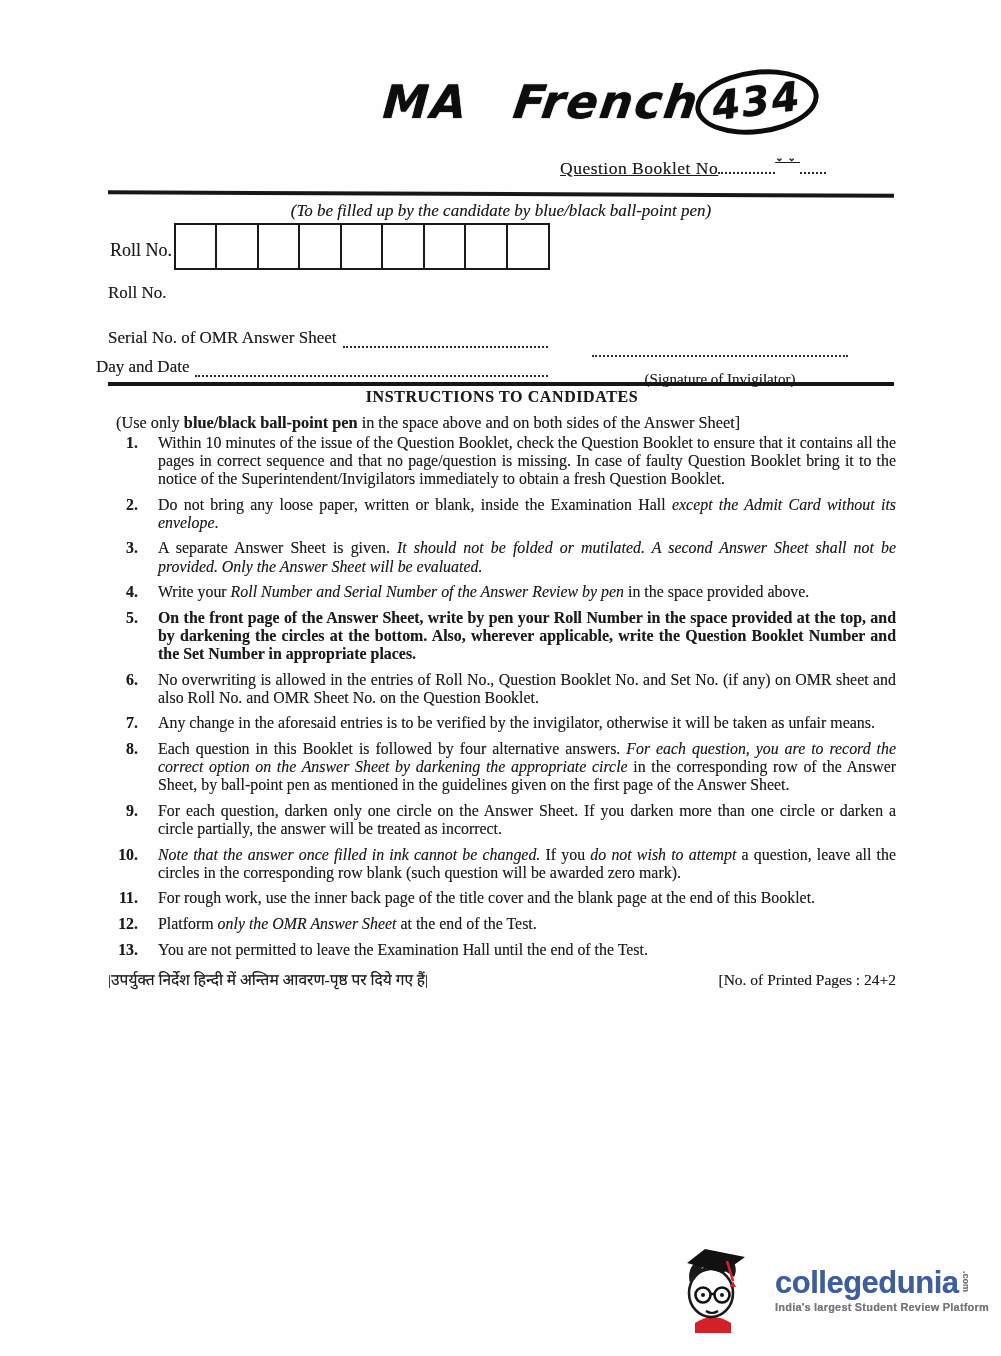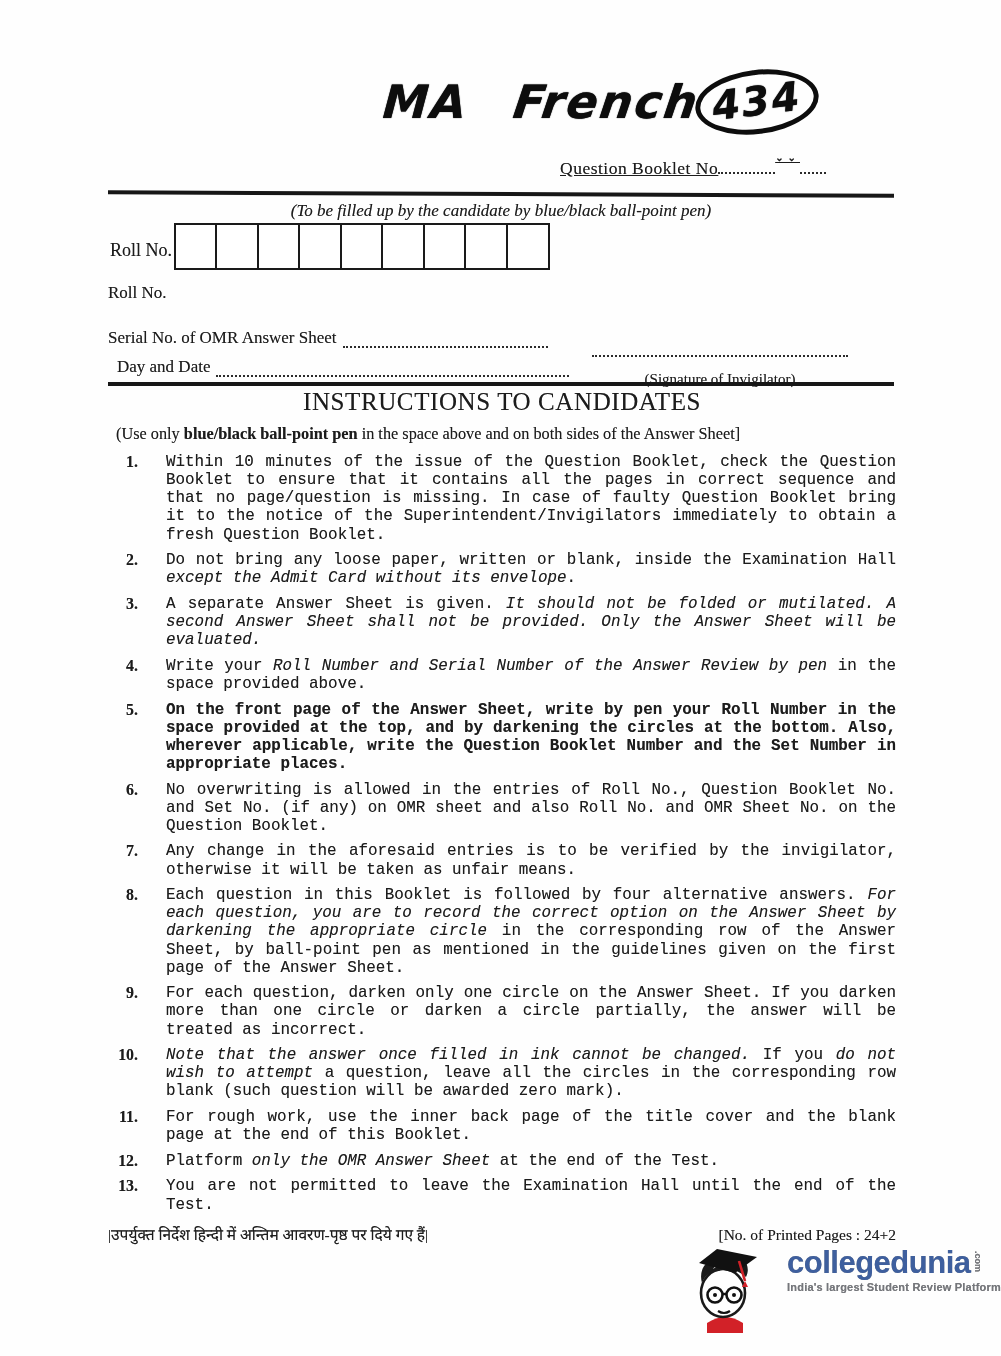--- a/index.html
+++ b/index.html
@@ -45,40 +45,40 @@
   }
   
   .roll-label{position:absolute;left:110px;top:240px;font-size:18px;}
   .roll-boxes{position:absolute;left:176px;top:223px;display:flex;}
   .roll-box{width:40px;height:43px;border:2.5px solid #1a1a1a;margin-left:-2.5px;background:#fff;}
   .roll2{position:absolute;left:108px;top:283px;font-size:17px;}
   .leaderline{position:absolute;display:flex;align-items:flex-end;font-size:17px;}
   .leaderline .lbl{white-space:nowrap;margin-right:6px;}
   .words{left:108px;top:297px;width:740px;font-style:italic;}
   .serial{left:108px;top:328px;width:440px;}
-  .daydate{left:117px;top:357px;width:452px;}
+  .daydate{left:96px;top:357px;width:452px;}
   .sigdots{position:absolute;left:592px;top:341px;width:256px;height:14px;border-bottom:2px dotted #2b2b2b;}
   .siglabel{position:absolute;left:592px;top:359px;width:256px;text-align:center;font-size:15px;margin-top:12px;}
   
   .instr{position:absolute;left:108px;top:388px;width:788px;font-size:15.9px;line-height:1.14;}
   .instr h2{
-    margin:0 0 8px;text-align:center;font-size:25px;letter-spacing:.6px;
-    font-weight:normal;
-  }
-  .intro{margin:0 0 10px 8px;font-size:16.3px;}
+    margin:0 0 8px;text-align:center;font-size:16px;letter-spacing:.6px;
+    font-weight:bold;
+  }
+  .intro{margin:0 0 1px 8px;font-size:16.3px;}
   .item{display:flex;margin-bottom:7.5px;}
   .item .num{width:30px;flex:0 0 30px;text-align:right;font-weight:bold;}
-  .item .txt{margin-left:28px;flex:1;text-align:justify;font-family:Liberation Mono, monospace;}
+  .item .txt{margin-left:20px;flex:1;text-align:justify;}
   .seg-b{font-weight:bold;}
   .seg-i{font-style:italic;}
   
   .footrow{display:flex;justify-content:space-between;margin-top:12px;font-size:15.5px;}
   
   .logo{
-    position:absolute;right:0;top:1247px;display:flex;align-items:flex-start;
+    position:absolute;right:12px;top:1247px;display:flex;align-items:center;
     font-family:"Liberation Sans",sans-serif;
     gap:16px;
   }
   .logo .mascot{width:74px;height:86px;margin-right:8px;flex:0 0 auto;}
   .brandrow{display:flex;align-items:flex-start;}
   .brand{font-size:31px;font-weight:bold;letter-spacing:-.5px;line-height:1;}
   .tld{font-size:9px;font-weight:bold;writing-mode:vertical-rl;margin-left:2px;margin-top:4px;}
   .tagline{font-size:11px;font-weight:bold;margin-top:3px;letter-spacing:.2px;}
 </style>
 </head>

